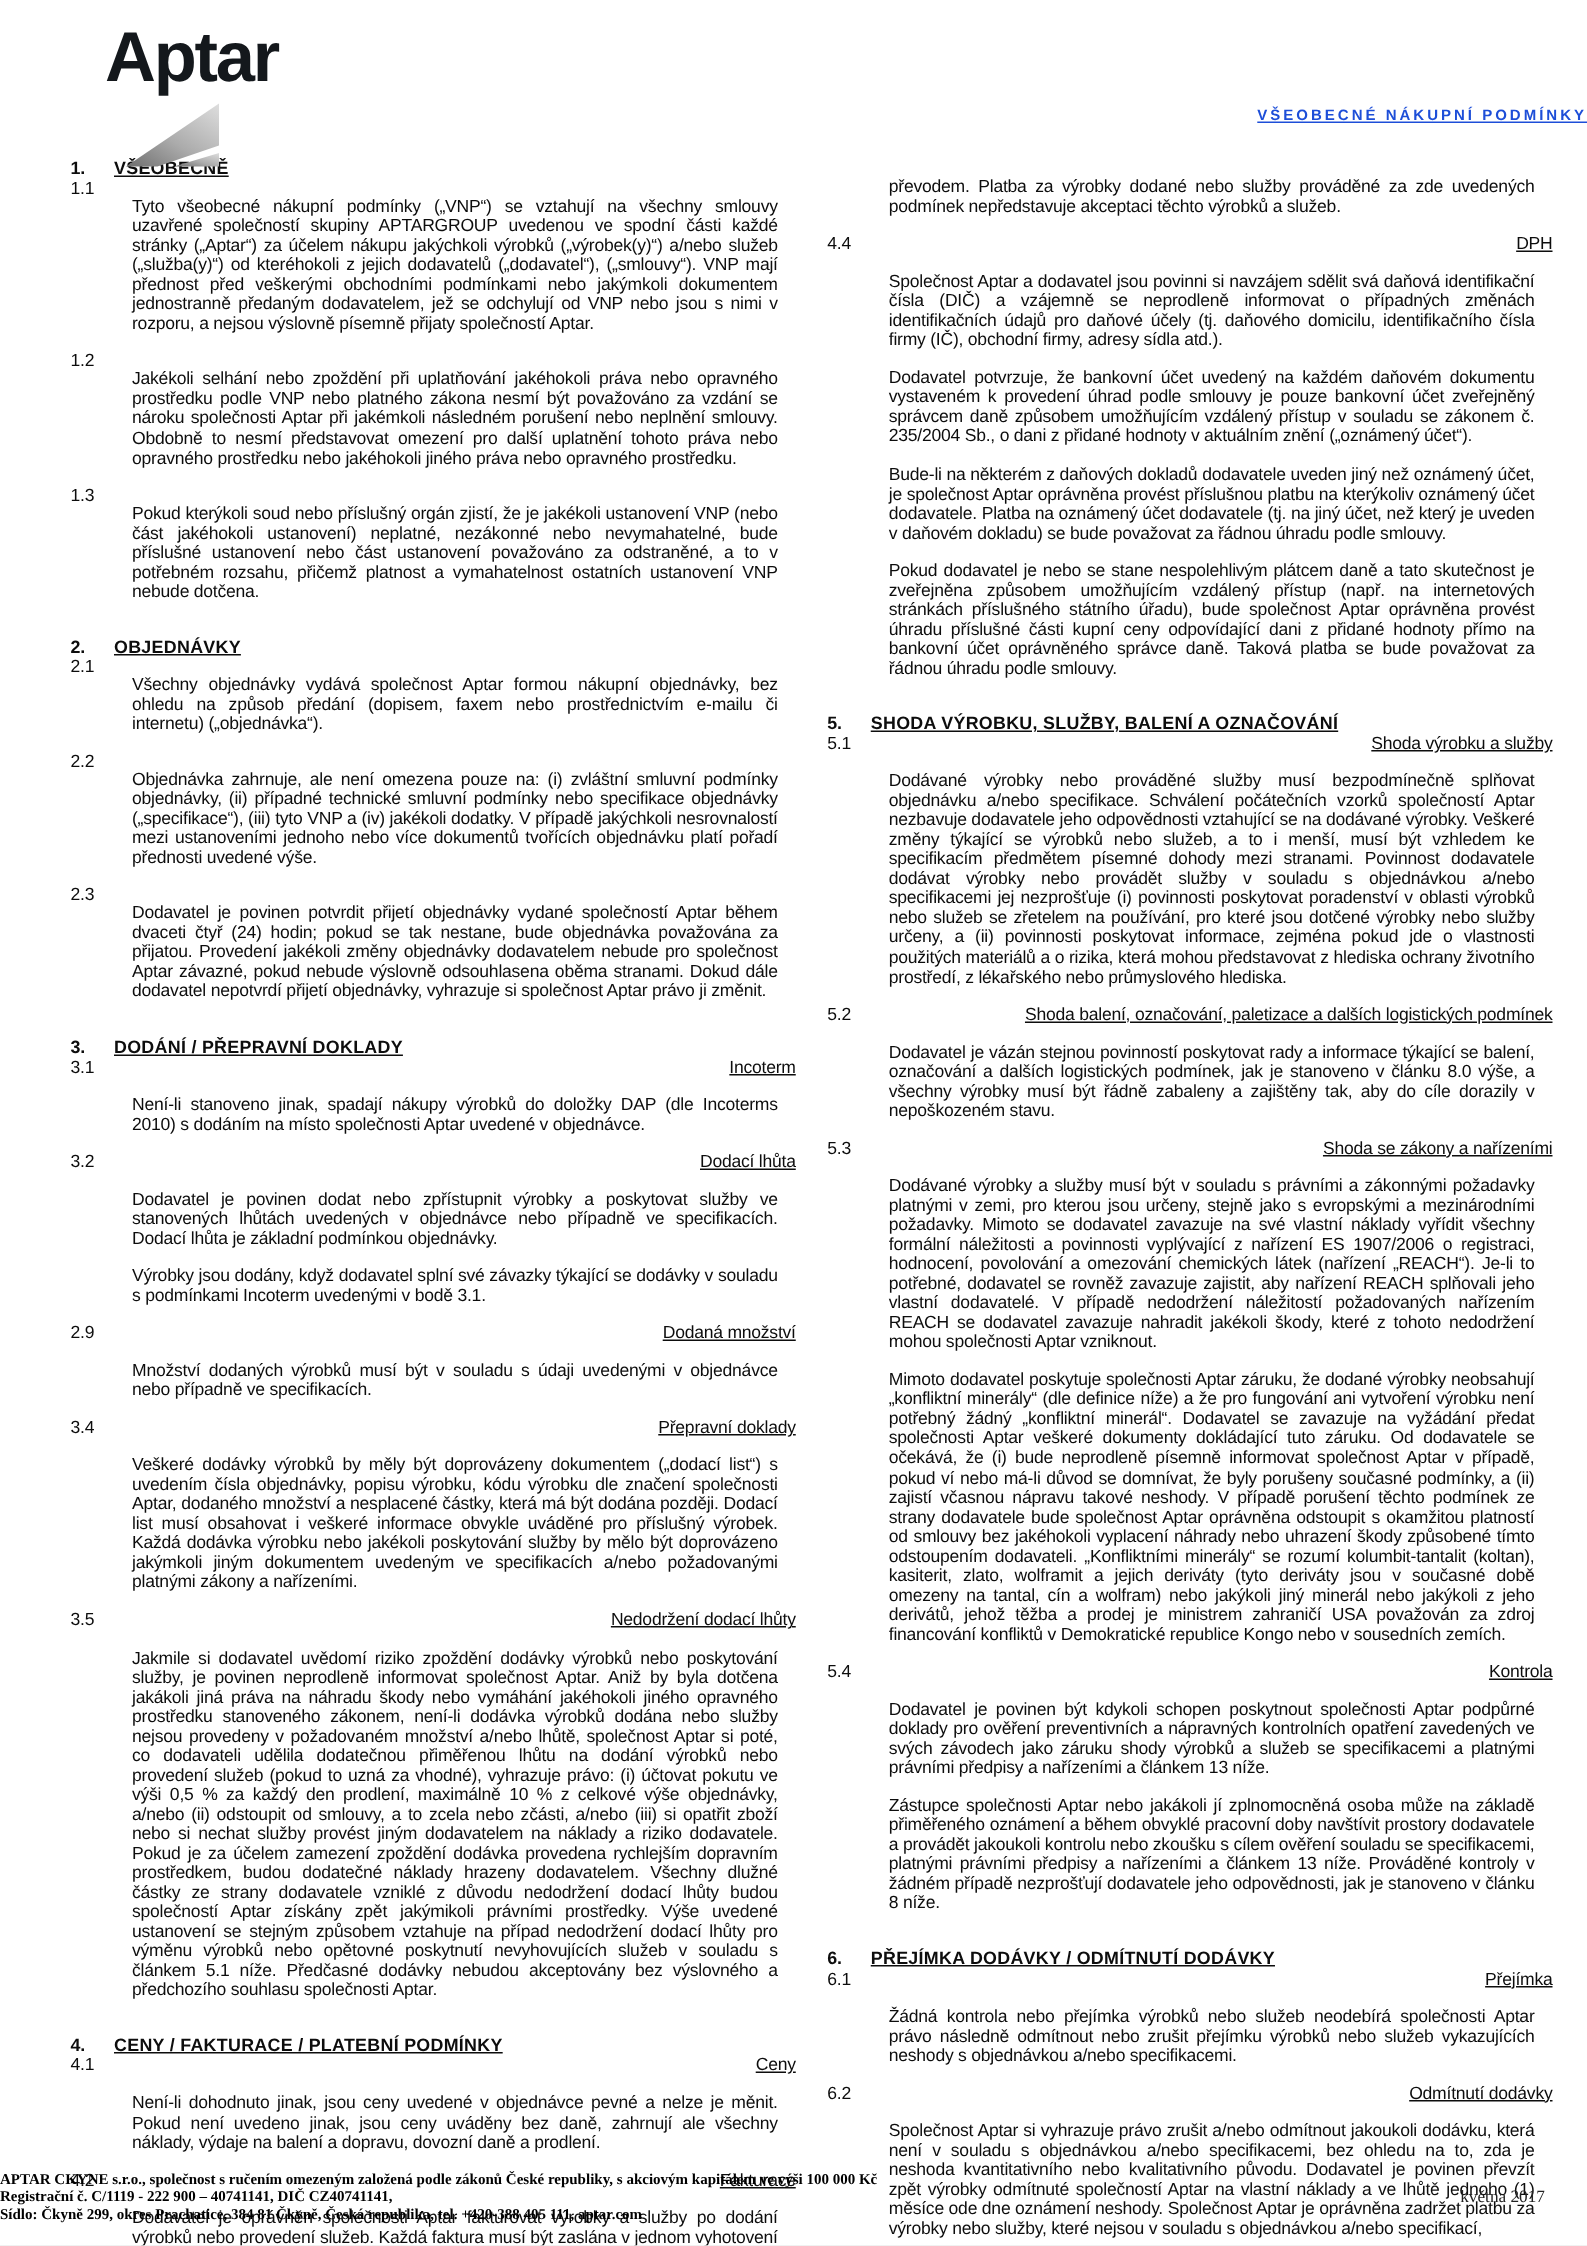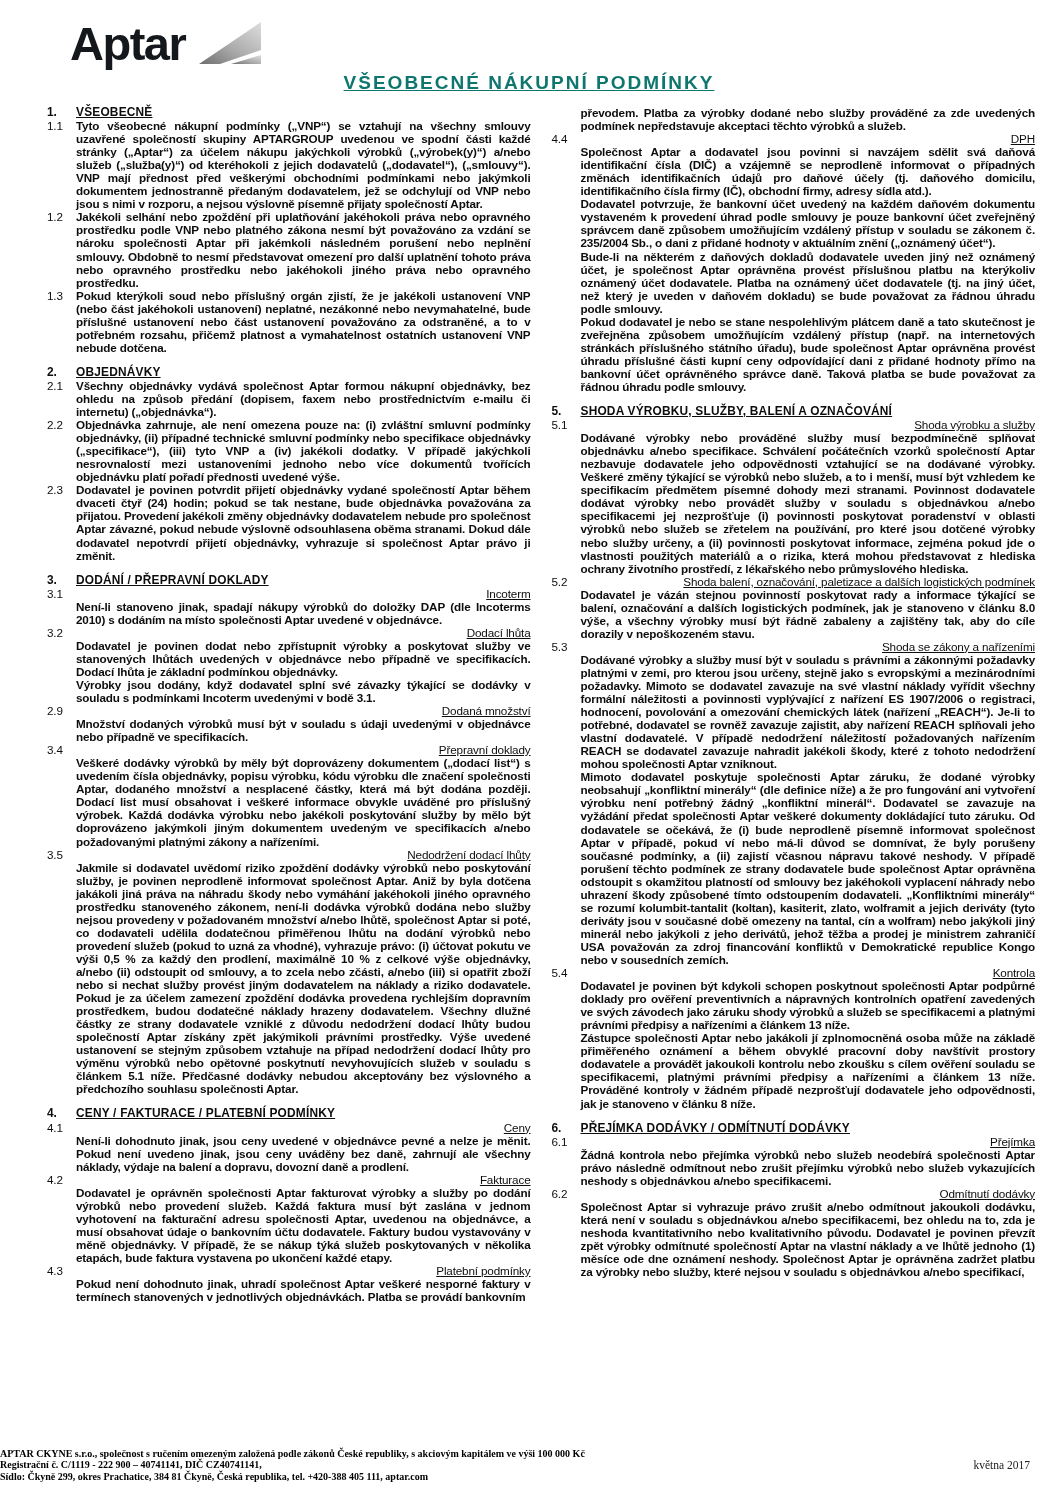--- a/index.html
+++ b/index.html
@@ -1,39 +1,39 @@
 <!DOCTYPE html>
 <html lang="cs"><head>
 <meta charset="utf-8">
 <style>
   html,body{margin:0;padding:0;background:#e8e8e8;}
   .page{position:relative;width:1058px;height:1497px;margin:0 auto;background:#ffffff;
         font-family:"Liberation Sans",sans-serif;color:#0d0d0d;overflow:hidden;}
   
   .header{position:relative;height:104px;}
-  .logo{position:absolute;left:70px;top:14px;display:flex;align-items:center;}
+  .logo{position:absolute;left:70px;top:14px;display:flex;align-items:flex-start;flex-direction:column;}
   .logo-text{font-size:47px;font-weight:bold;letter-spacing:-1.5px;color:#14181c;line-height:1;}
   .logo-tri{margin-left:14px;margin-top:6px;}
-  .doc-title{position:absolute;left:0;right:0;top:72px;text-align:center;
-             font-size:19px;font-weight:bold;letter-spacing:2px;
-             text-decoration:underline;color:#0f766e;}
+  .doc-title{position:absolute;left:0;right:0;top:72px;text-align:right;
+             font-size:10px;font-weight:bold;letter-spacing:2px;
+             text-decoration:underline;color:#1d4ed8;}
   
   .cols{display:flex;gap:21px;padding:2px 23px 0 47px;}
   .col{flex:1;min-width:0;font-size:11.7px;line-height:13.05px;text-align:justify;
        letter-spacing:-0.15px;color:#0d0d0d;}
   .sec{margin-top:12px;}
   .sec:first-child{margin-top:0;}
   .sec-head{display:flex;font-weight:bold;font-size:11.9px;}
   .sec-head .num{width:29px;flex:none;}
   .sec-head .ht{text-decoration:underline;letter-spacing:0.2px;}
   .item{display:flex;}
   .item .num{width:29px;flex:none;}
   .item .body{flex:1;min-width:0;}
   .sub{text-decoration:underline;text-align:right;}
-  .para{margin:0;font-weight:bold;}
+  .para{margin:12px;}
   
   .footer{position:absolute;left:0;right:0;bottom:14px;text-align:left;
           font-family:"Liberation Serif",serif;font-weight:bold;
           font-size:10px;line-height:11.8px;color:#000;}
   .footer-date{position:absolute;right:28px;bottom:26px;
                font-family:"Liberation Serif",serif;font-size:11.5px;color:#222;}
 </style>
 </head>
 <body>
 

